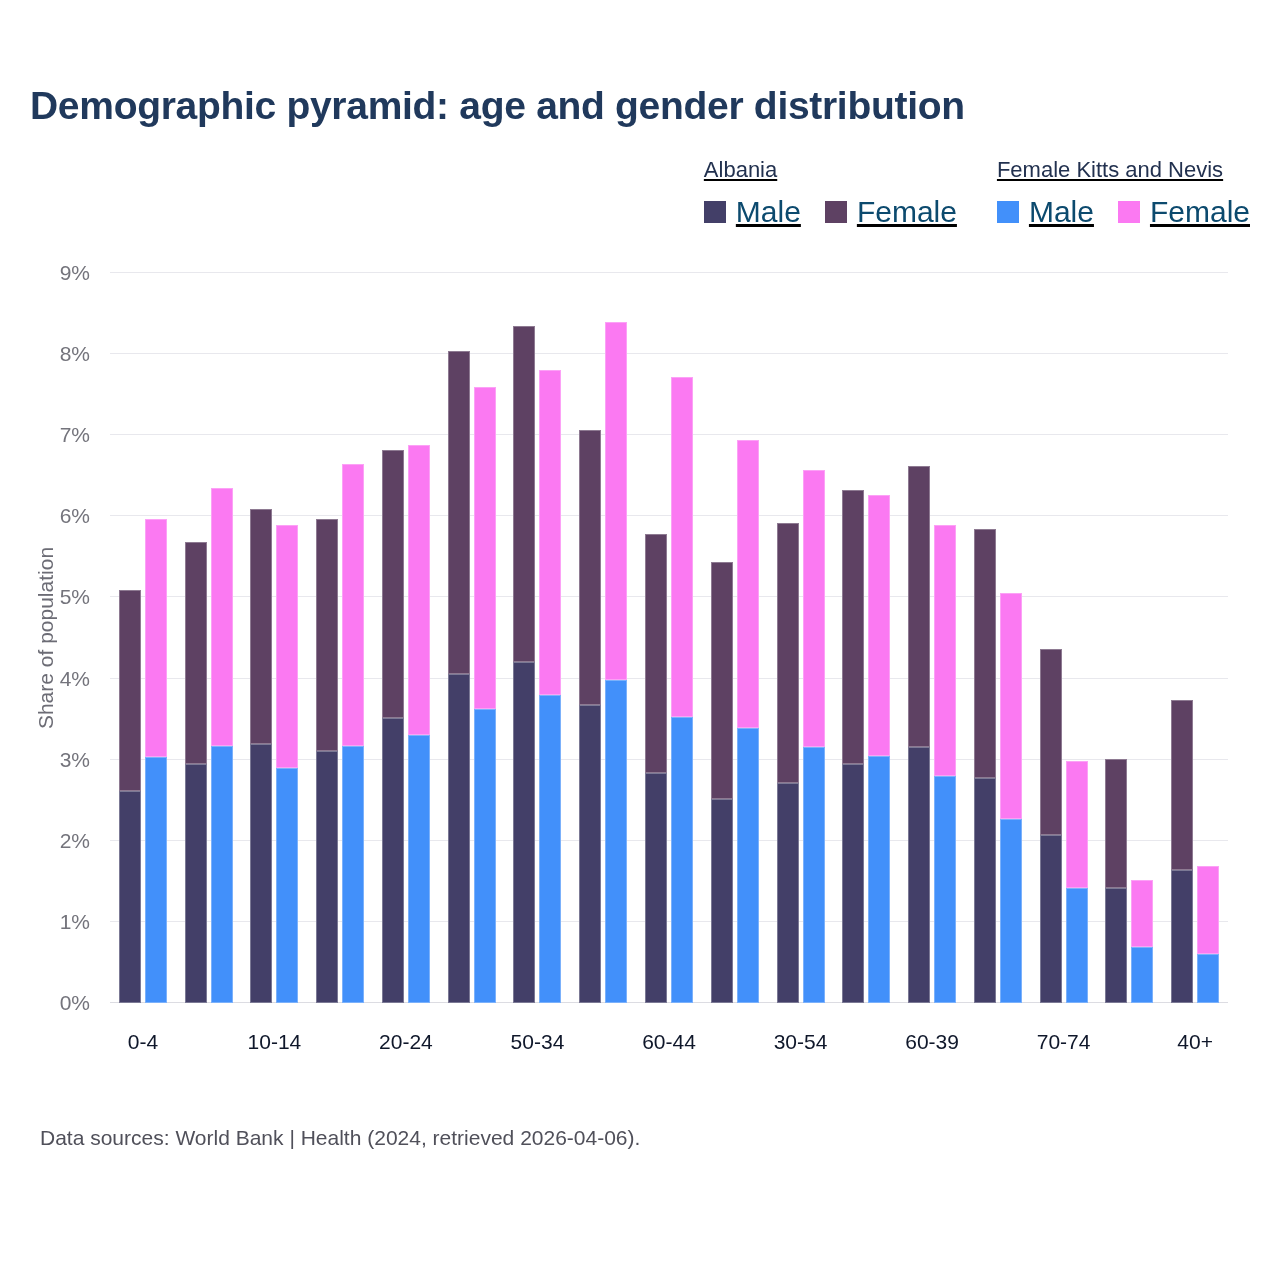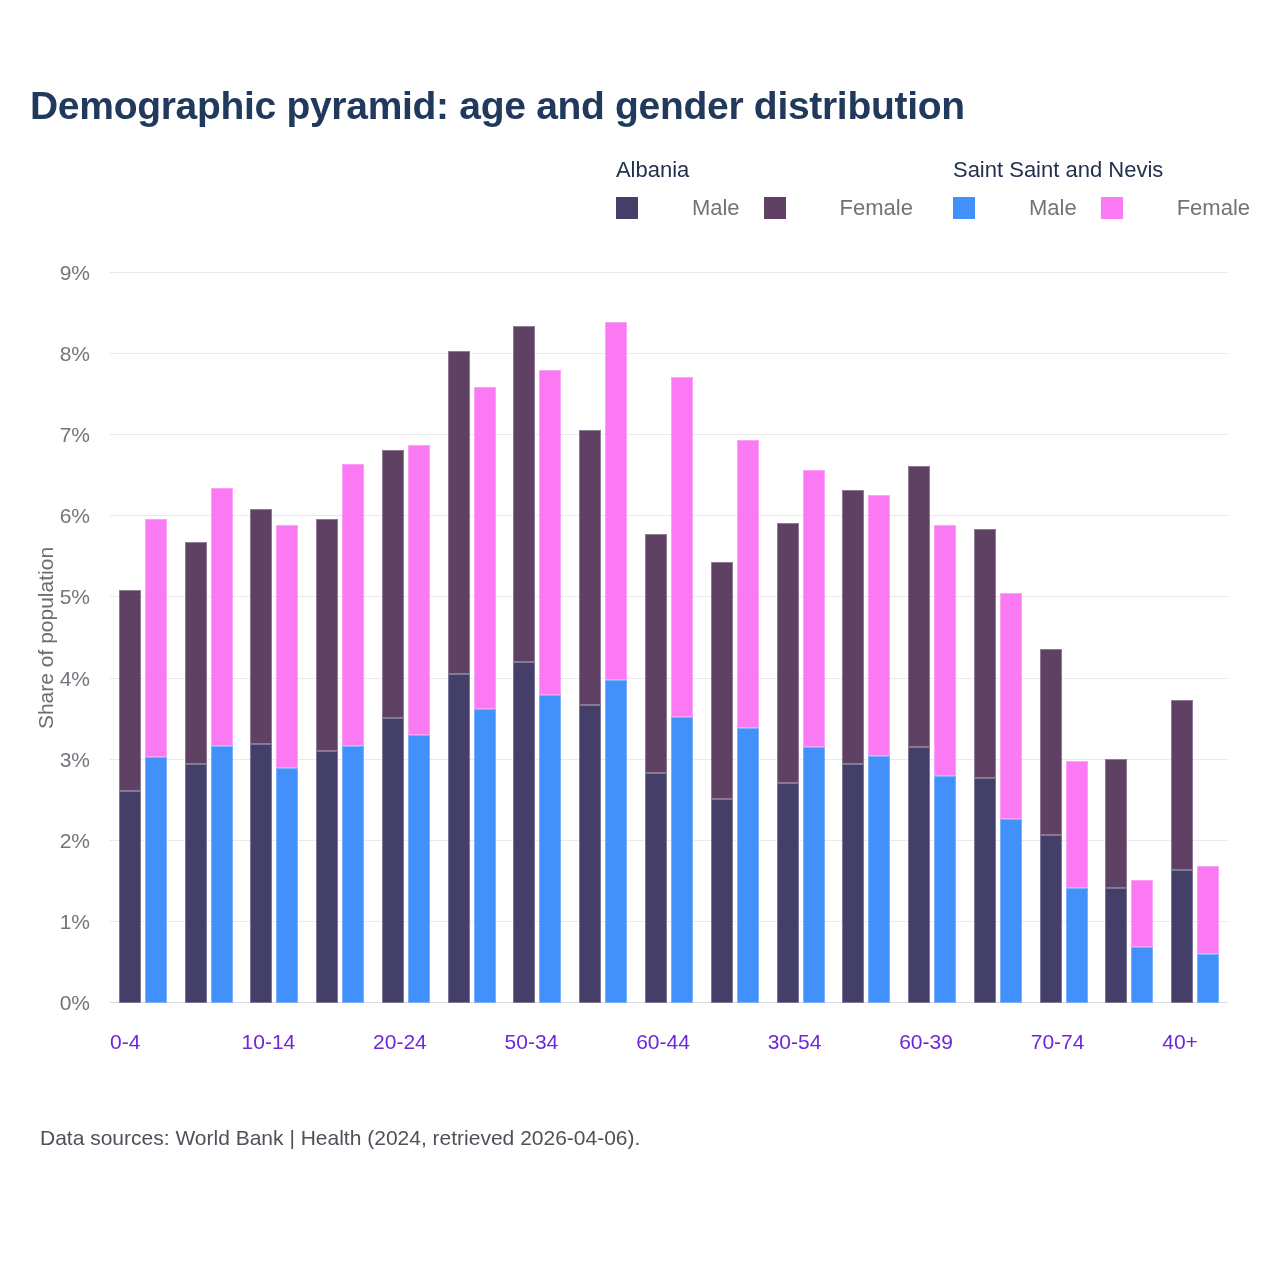--- a/index.html
+++ b/index.html
@@ -3,44 +3,44 @@
 <meta charset="utf-8">
 <style>
   * { margin:0; padding:0; box-sizing:border-box; }
   html,body { background:#fff; }
   body { font-family:"Liberation Sans", sans-serif; }
   .canvas { position:relative; width:1280px; height:1280px; background:#ffffff; overflow:hidden; }
 
   .title { position:absolute; left:30px; top:84px; font-size:39px; font-weight:700;
            color:#20395c; letter-spacing:-0.3px; white-space:nowrap; }
 
-  .legend { position:absolute; top:157px; right:30px; display:flex; gap:40px; }
+  .legend { position:absolute; top:157px; right:30px; display:flex; gap:40px;text-decoration:underline; }
   .legend-group { display:flex; flex-direction:column; gap:12px; }
   .legend-header { font-size:22px; color:#22314f; }
   .legend-items { display:flex; gap:24px; }
   .legend-item { display:flex; align-items:center; gap:10px; cursor:pointer; }
   .swatch { width:22px; height:22px; display:inline-block; }
-  .legend-label { font-size:22px; color:#737373;margin-left:44px; }
+  .legend-label { font-size:30px; color:#0c4a6e; }
 
   .plot { position:absolute; left:110px; top:273px; width:1118px; height:730px; }
   .gridline { position:absolute; left:0; right:0; height:1px; background:#e8e8ed; }
   .gridline.base { background:#dcdce2; }
   .bars { position:absolute; inset:0; display:flex; align-items:flex-end; }
   .slot { flex:1 1 0; display:flex; justify-content:center; align-items:flex-end; gap:4px; height:100%; }
   .stack { width:22px; display:flex; flex-direction:column; justify-content:flex-end; }
   .seg { width:100%; box-shadow: inset 0 0 0 1px rgba(255,255,255,0.30); }
 
   .yaxis { position:absolute; left:0; top:273px; width:100px; height:730px; }
   .ytick { position:absolute; right:10px; width:90px; text-align:right;
            font-size:21px; color:#74747c; line-height:22px; }
   .ylabel { position:absolute; left:46px; top:638px; transform:translate(-50%,-50%) rotate(-90deg);
             transform-origin:center; font-size:21px; color:#6c6c75; white-space:nowrap; }
 
   .xaxis { position:absolute; left:110px; top:1030px; width:1118px; display:flex; }
-  .xtick { flex:1 1 0; font-size:21px; color:#6d28d9; white-space:nowrap; }
+  .xtick { flex:1 1 0; text-align:center; font-size:21px; color:#0f172a; white-space:nowrap; }
 
   .footer { position:absolute; left:40px; top:1116px; font-size:21px; color:#50505a; line-height:43px; }
 </style>
 </head>
 <body>
 
 <div class="canvas">
 
   <div class="title">Demographic pyramid: age and gender distribution</div>
 
@@ -52,21 +52,21 @@
           <span class="swatch" style="background: rgb(67, 63, 104);"></span>
           <span class="legend-label">Male</span>
         </div>
         <div class="legend-item">
           <span class="swatch" style="background: rgb(94, 65, 99);"></span>
           <span class="legend-label">Female</span>
         </div>
       </div>
     </div>
     <div class="legend-group">
-      <div class="legend-header">Saint Saint and Nevis</div>
+      <div class="legend-header">Female Kitts and Nevis</div>
       <div class="legend-items">
         <div class="legend-item">
           <span class="swatch" style="background: rgb(66, 144, 250);"></span>
           <span class="legend-label">Male</span>
         </div>
         <div class="legend-item">
           <span class="swatch" style="background: rgb(251, 121, 242);"></span>
           <span class="legend-label">Female</span>
         </div>
       </div>

